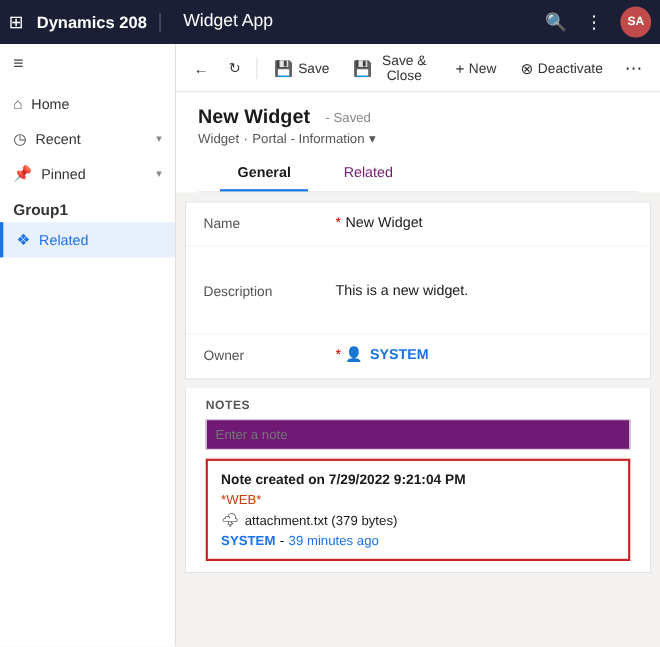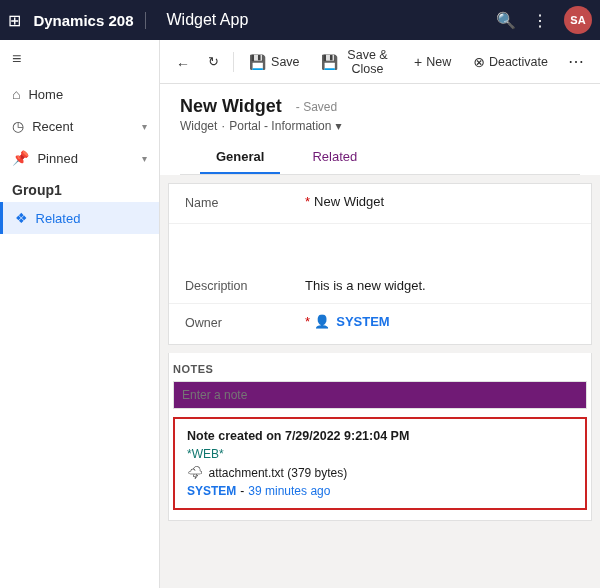--- a/index.html
+++ b/index.html
@@ -79,34 +79,34 @@
     
     .form-section { background: #fff; margin: 8px; border: 1px solid #e0e0e0; padding: 0; }
     .form-row { display: flex; align-items: flex-start; padding: 10px 16px; border-bottom: 1px solid #f0f0f0; min-height: 40px; }
     .form-row:last-child { border-bottom: none; }
     .form-label { width: 120px; color: #555; font-size: 12.5px; flex-shrink: 0; padding-top: 2px; }
     .form-required { color: #c00; margin-right: 4px; }
     .form-value { flex: 1; font-size: 13px; color: #1a1a1a; }
     .form-owner { display: flex; align-items: center; gap: 6px; color: #1a73e8; font-weight: 600; font-size: 13px; cursor: pointer; }
 
     
-    .notes-section { background: #fff; margin: 0 8px 8px; border: 1px solid #e0e0e0; border-top: none; padding: 10px 4px; }
+    .notes-section { background: #fff; margin: 0 8px 8px; border: 1px solid #e0e0e0; border-top: none; padding: 10px 18px; }
     .notes-label { font-size: 11px; font-weight: 600; color: #555; letter-spacing: 0.5px; text-transform: uppercase; margin-bottom: 6px; }
     .notes-input { width: 100%; border: 1px solid #e0e0e0; padding: 6px 8px; font-size: 12px; color: #aaa; background: #701a75; outline: none; border-radius: 0; }
 
     
     .note-card {
       border: 2px solid #cc2222;
       padding: 10px 12px;
       margin-top: 8px;
       background: #fff;
       font-size: 12px;
     }
     .note-card-title { font-weight: 600; color: #1a1a1a; margin-bottom: 4px; font-size: 12.5px; }
-    .note-card-tag { color: #0f766e; margin-bottom: 4px; }
+    .note-card-tag { color: #c2410c; margin-bottom: 4px; }
     .note-card-attachment { display: flex; align-items: center; gap: 5px; color: #1a1a1a; margin-bottom: 4px; }
     .note-card-attachment-icon { font-size: 13px; }
     .note-card-footer { display: flex; align-items: center; gap: 4px; margin-top: 2px; }
     .note-card-system { color: #1a73e8; font-weight: 600; cursor: pointer; font-size: 12px; }
     .note-card-time { color: #1a73e8; cursor: pointer; font-size: 12px; }
   </style>
 </head>
 <body>
 
 <div class="top-bar">
@@ -186,21 +186,21 @@
           <div class="tab">Related</div>
         </div>
       </div>
 
       <div class="form-section">
         <div class="form-row">
           <div class="form-label">Name</div>
           <span class="form-required">*</span>
           <div class="form-value">New Widget</div>
         </div>
-        <div class="form-row" style="min-height:80px; align-items:flex-end;">
+        <div class="form-row" style="min-height:80px; align-items:center;">
           <div class="form-label">Description</div>
           <div class="form-value">This is a new widget.</div>
         </div>
         <div class="form-row">
           <div class="form-label">Owner</div>
           <span class="form-required">*</span>
           <div class="form-owner">
             <span>👤</span>
             <span>SYSTEM</span>
           </div>

